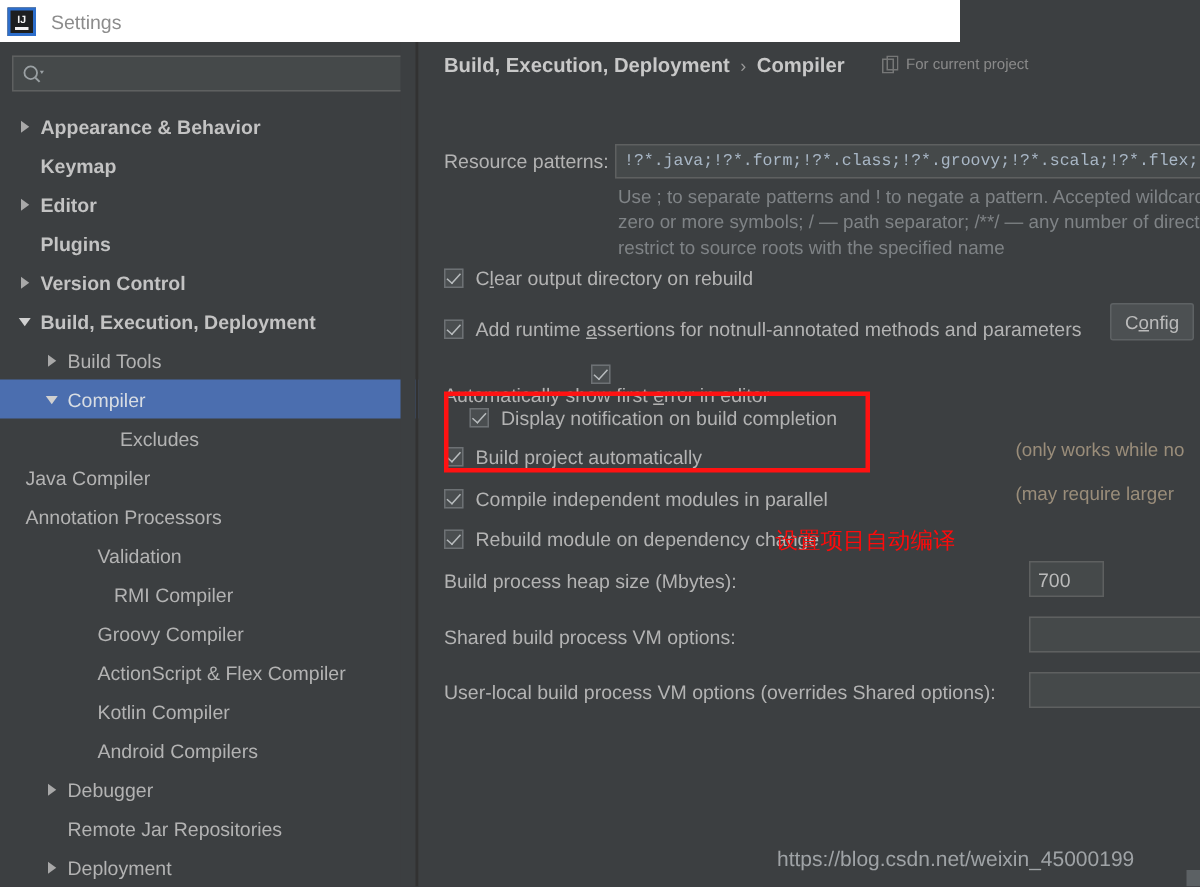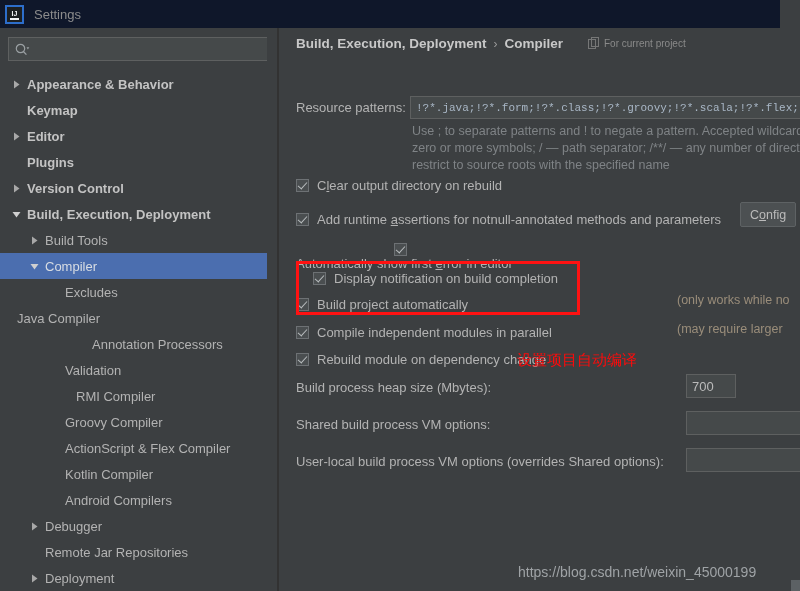--- a/index.html
+++ b/index.html
@@ -8,22 +8,22 @@
     background:#3c3f41;
     font-family:"Liberation Sans","DejaVu Sans",sans-serif;
     font-size:13px;
     color:#bbbbbb;
     -webkit-font-smoothing:antialiased;
   }
   #root{position:relative;width:800px;height:591px;}
 
   
   .titlebar{
-    position:absolute;left:0;top:0;width:780px;height:28px;
-    background:#0f172a;
+    position:absolute;left:0;top:0;width:640px;height:28px;
+    background:#ffffff;
     display:flex;align-items:center;
   }
   .ij-logo{
     width:19px;height:19px;margin-left:5px;
     border:2px solid #2d6ecb;background:#1d1f20;
     box-sizing:border-box;position:relative;
     display:flex;align-items:center;justify-content:center;
   }
   .ij-logo .ij-txt{
     color:#f2f2f2;font-size:7px;font-weight:bold;letter-spacing:0px;
@@ -252,39 +252,39 @@
           <span class="tree-label" style="margin-left: 5px;">Compiler</span>
           <span class="copy-ico">
             <svg width="11" height="12" viewBox="0 0 11 12">
               <rect x="0.5" y="2.5" width="7" height="9" fill="none" stroke="#9b9b9b" stroke-width="1"></rect>
               <rect x="3.5" y="0.5" width="7" height="9" fill="none" stroke="#9b9b9b" stroke-width="1"></rect>
             </svg>
           </span>
         </div>
         <div class="tree-row" style="padding-left: 48px;">
           <span class="twisty"></span>
-          <span class="tree-label" style="margin-left: 5px;">Excludes</span>
+          <span class="tree-label" style="margin-left: 20px;">Excludes</span>
           <span class="copy-ico">
             <svg width="11" height="12" viewBox="0 0 11 12">
               <rect x="0.5" y="2.5" width="7" height="9" fill="none" stroke="#9b9b9b" stroke-width="1"></rect>
               <rect x="3.5" y="0.5" width="7" height="9" fill="none" stroke="#9b9b9b" stroke-width="1"></rect>
             </svg>
           </span>
         </div>
         <div class="tree-row" style="">
           <span class="twisty"></span>
           <span class="tree-label" style="margin-left: 5px;">Java Compiler</span>
           <span class="copy-ico">
             <svg width="11" height="12" viewBox="0 0 11 12">
               <rect x="0.5" y="2.5" width="7" height="9" fill="none" stroke="#9b9b9b" stroke-width="1"></rect>
               <rect x="3.5" y="0.5" width="7" height="9" fill="none" stroke="#9b9b9b" stroke-width="1"></rect>
             </svg>
           </span>
         </div>
-        <div class="tree-row" style="padding-left: 48px; gap: 27px;">
+        <div class="tree-row" style="">
           <span class="twisty"></span>
           <span class="tree-label" style="margin-left: 5px;">Annotation Processors</span>
           <span class="copy-ico">
             <svg width="11" height="12" viewBox="0 0 11 12">
               <rect x="0.5" y="2.5" width="7" height="9" fill="none" stroke="#9b9b9b" stroke-width="1"></rect>
               <rect x="3.5" y="0.5" width="7" height="9" fill="none" stroke="#9b9b9b" stroke-width="1"></rect>
             </svg>
           </span>
         </div>
         <div class="tree-row" style="padding-left: 48px;">

